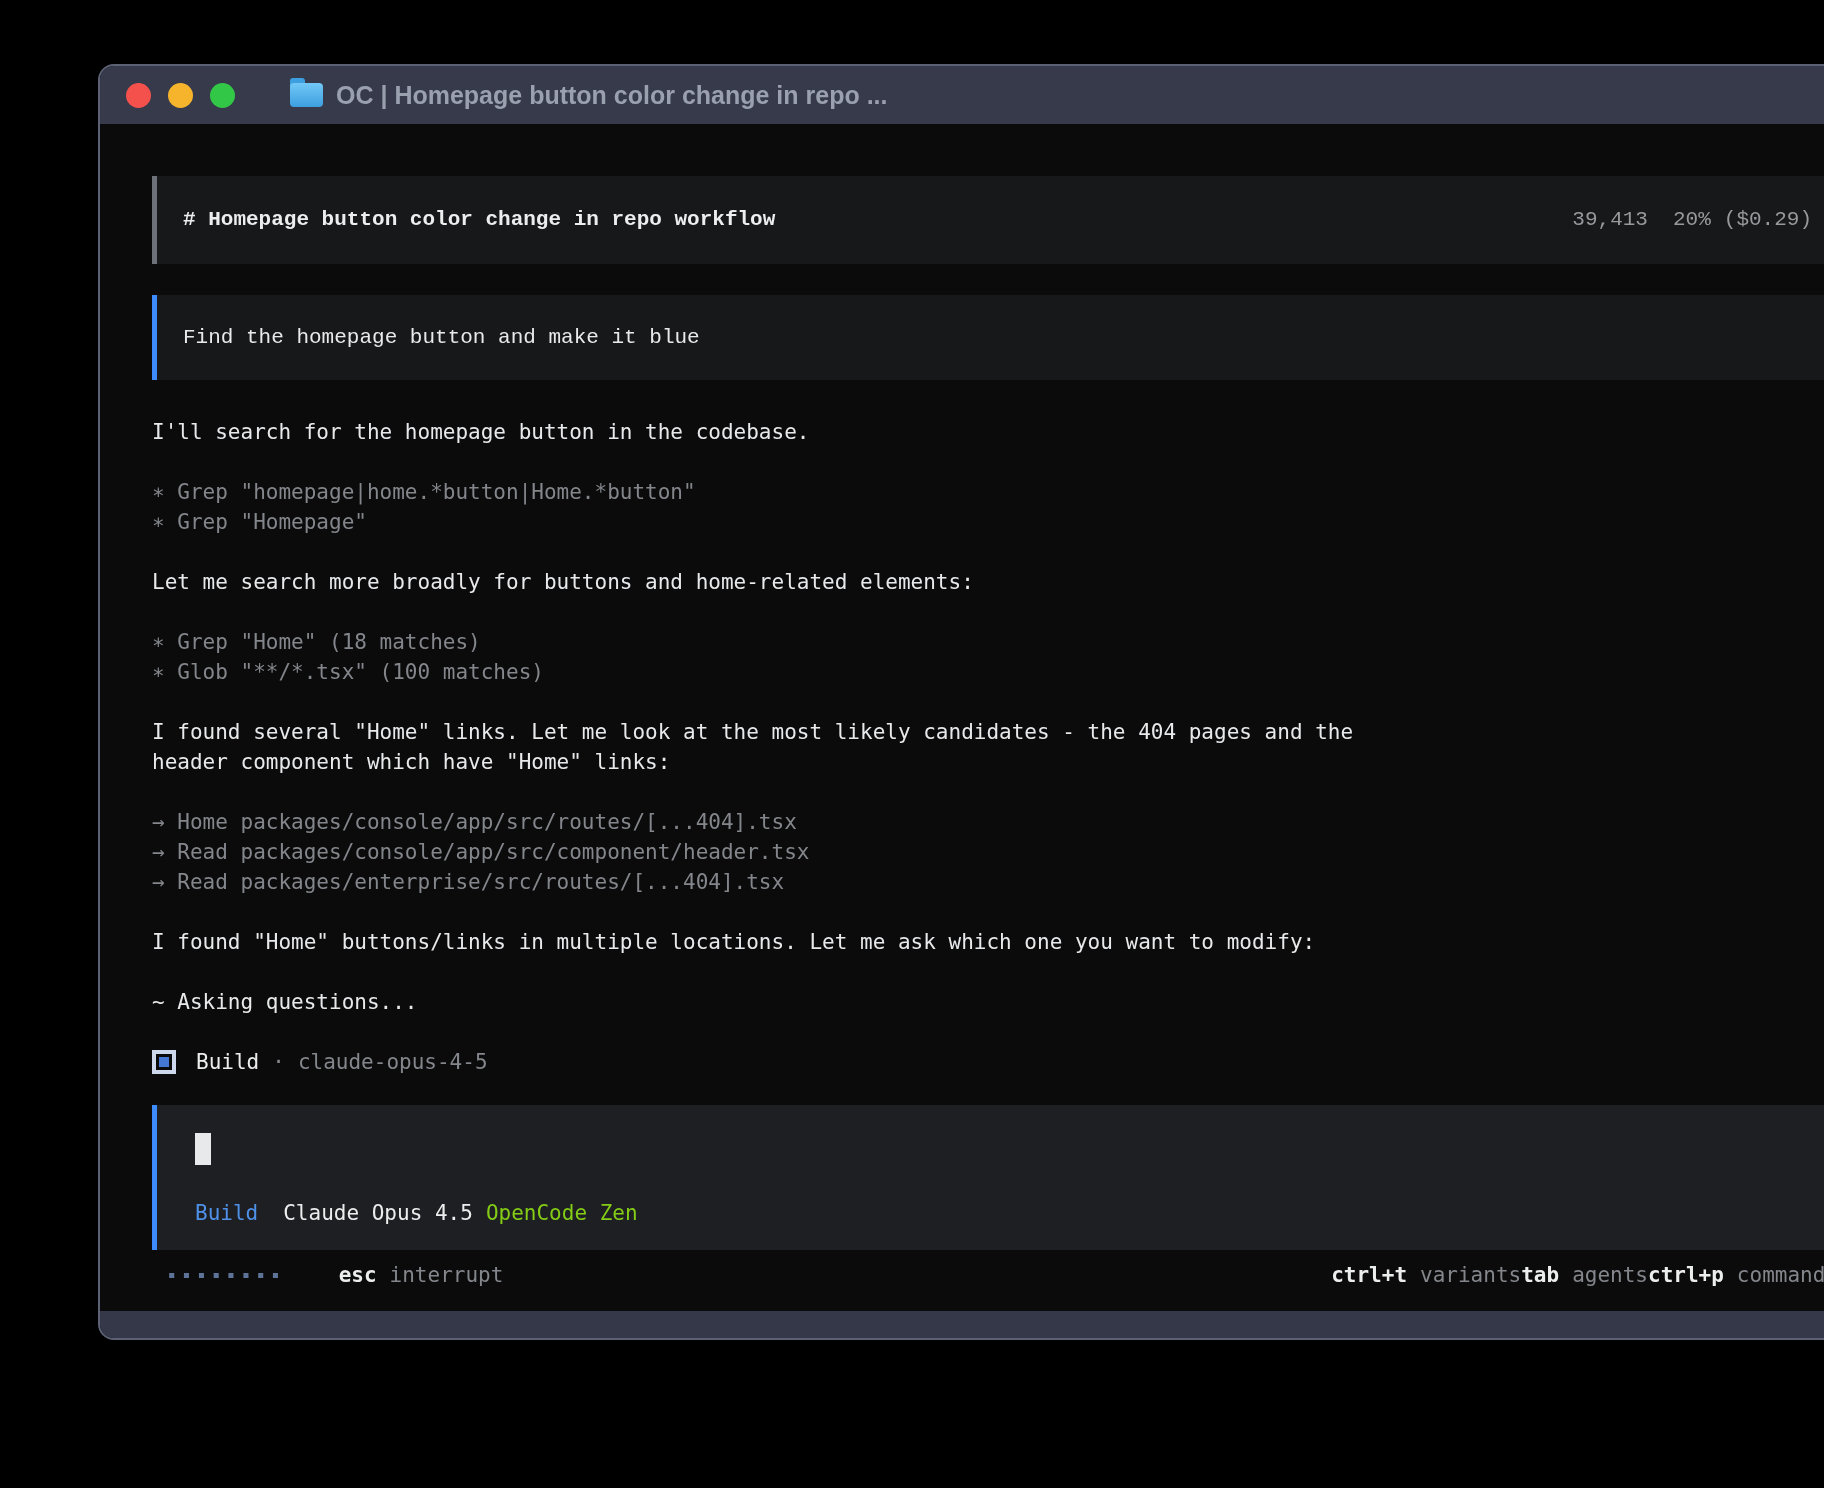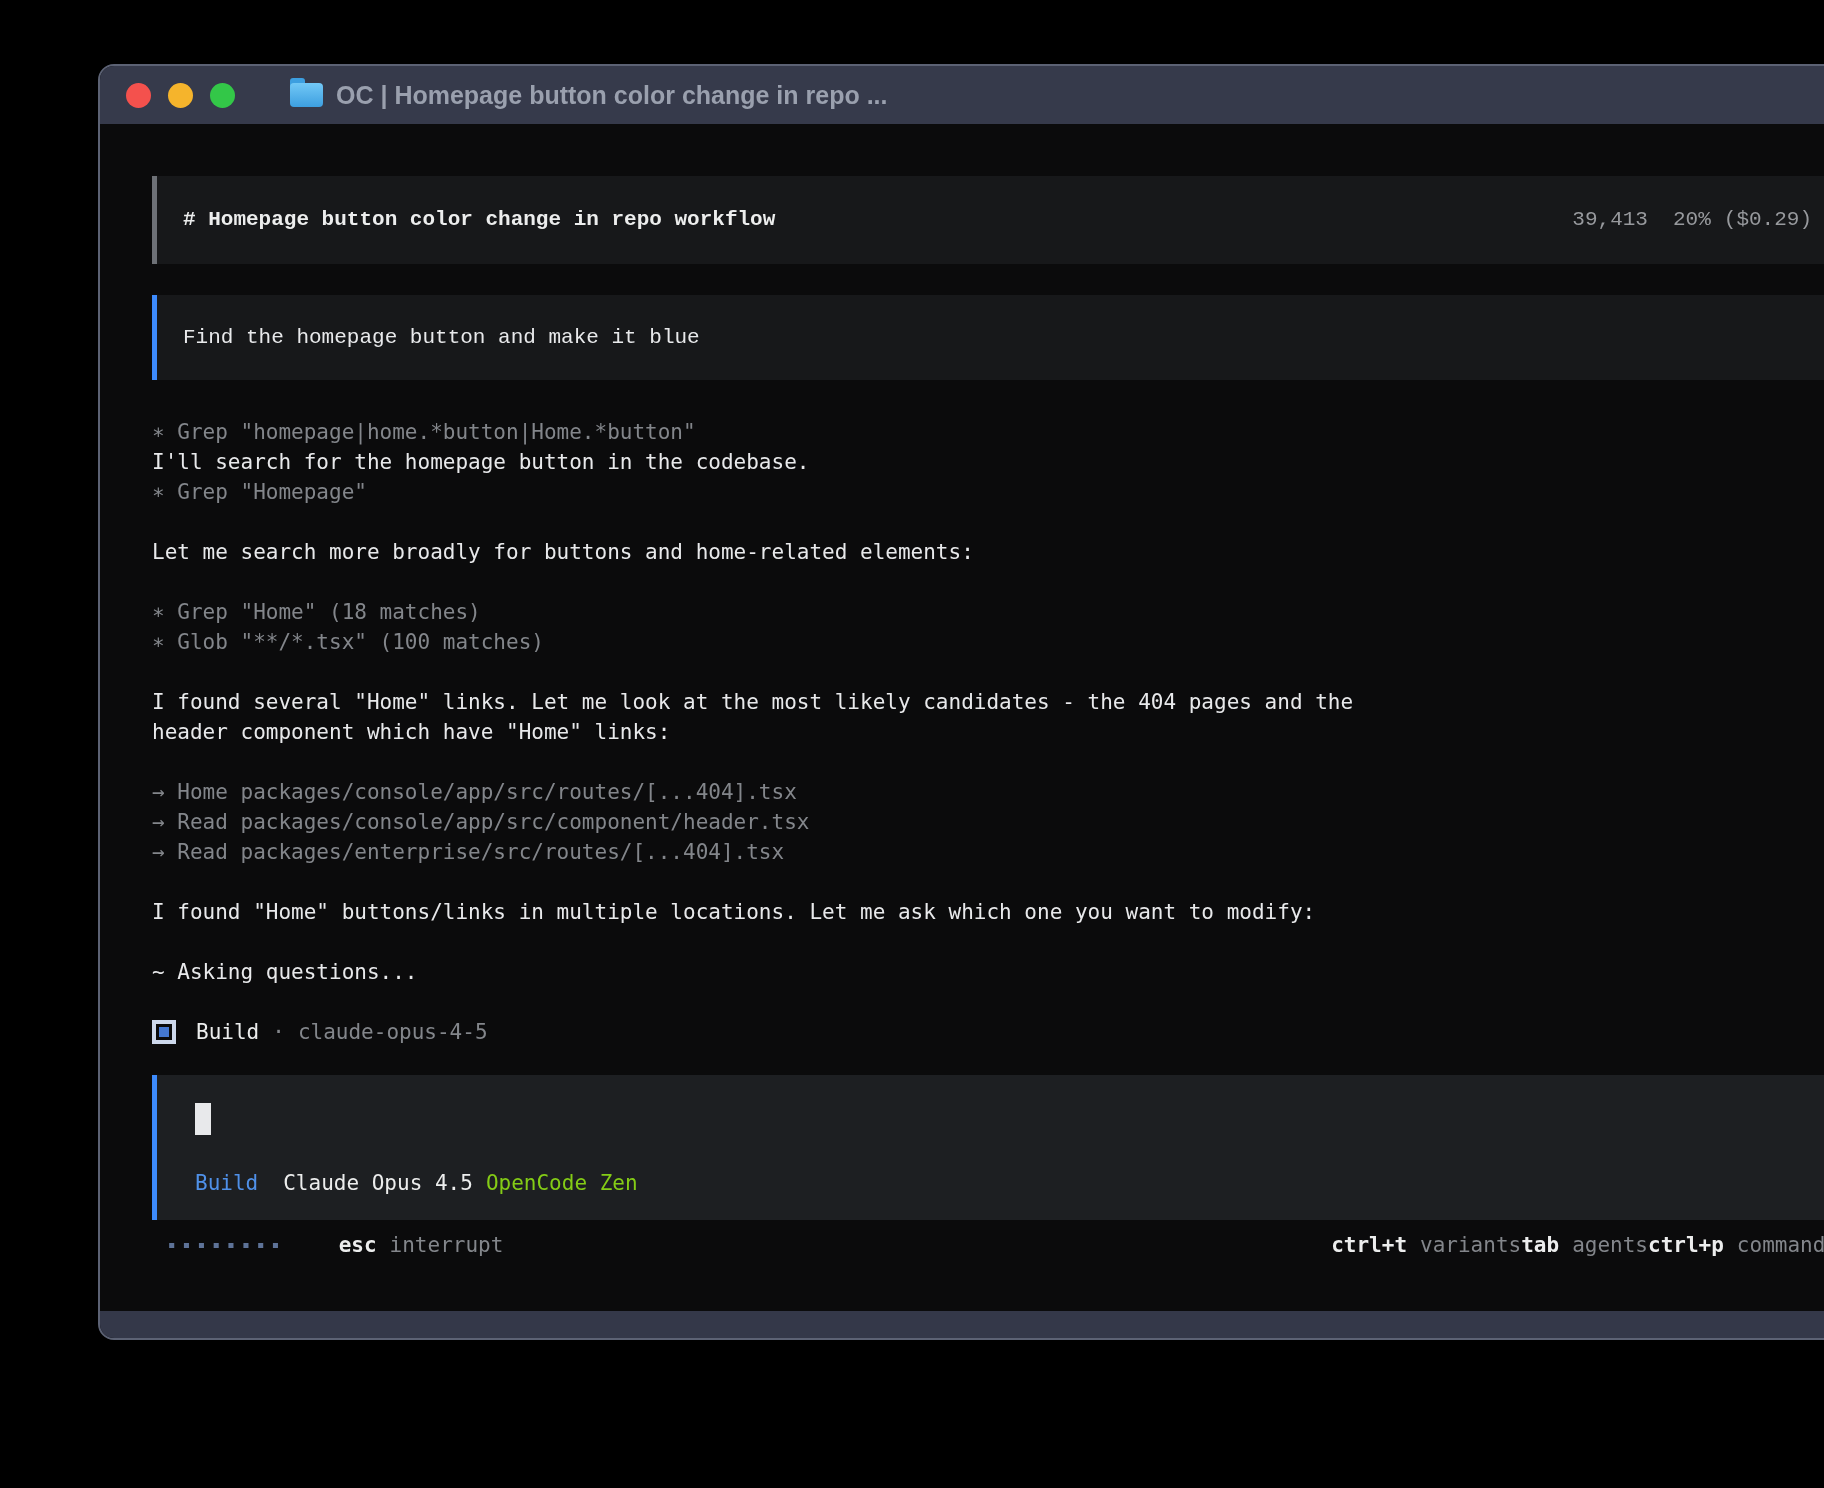--- a/index.html
+++ b/index.html
@@ -107,22 +107,22 @@
         <span class="pct">20%</span>
         <span class="cost">($0.29)</span>
       </span>
     </div>
 
     <div class="block user-block">
       <span>Find the homepage button and make it blue</span>
     </div>
 
     <div class="transcript">
+      <div class="t-line text">I'll search for the homepage button in the codebase.</div>
       <div class="t-line tool gap">∗ Grep "homepage|home.*button|Home.*button"</div>
-      <div class="t-line text">I'll search for the homepage button in the codebase.</div>
       <div class="t-line tool">∗ Grep "Homepage"</div>
       <div class="t-line text gap">Let me search more broadly for buttons and home-related elements:</div>
       <div class="t-line tool gap">∗ Grep "Home" (18 matches)</div>
       <div class="t-line tool">∗ Glob "**/*.tsx" (100 matches)</div>
       <div class="t-line text gap">I found several "Home" links. Let me look at the most likely candidates - the 404 pages and the header component which have "Home" links:</div>
       <div class="t-line tool gap">→ Home packages/console/app/src/routes/[...404].tsx</div>
       <div class="t-line tool">→ Read packages/console/app/src/component/header.tsx</div>
       <div class="t-line tool">→ Read packages/enterprise/src/routes/[...404].tsx</div>
       <div class="t-line text gap">I found "Home" buttons/links in multiple locations. Let me ask which one you want to modify:</div>
       <div class="t-line text gap">~ Asking questions...</div>

